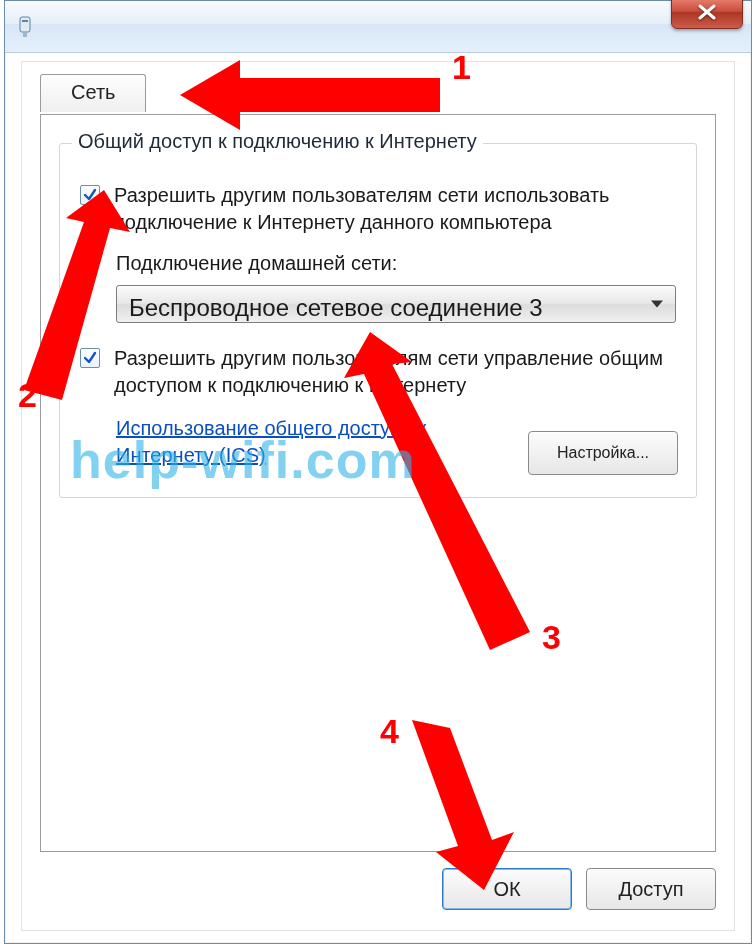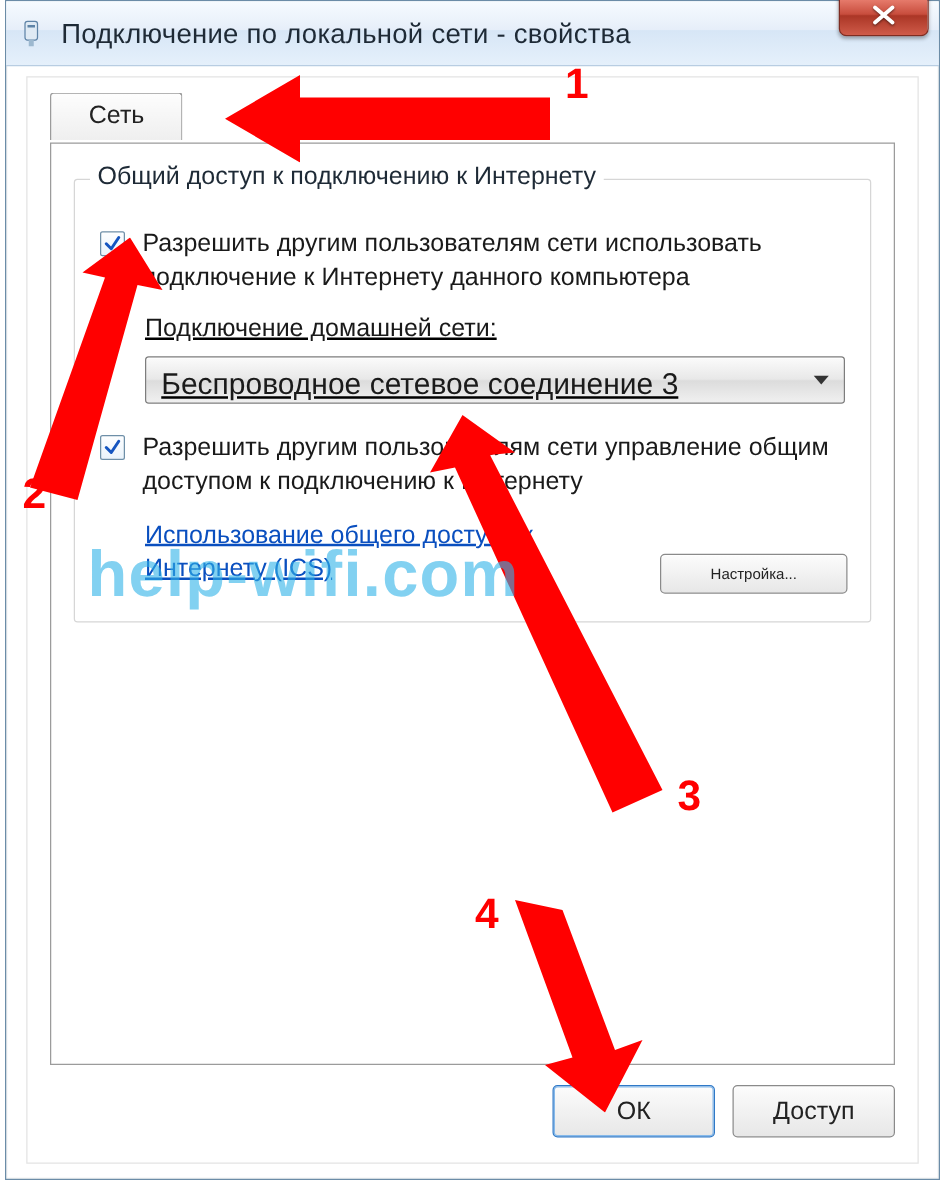--- a/index.html
+++ b/index.html
@@ -135,21 +135,21 @@
     margin-top: 3px;
   }
   .checkbox svg { width: 14px; height: 14px; }
   .chk-label {
     color: #1a1a1a;
     font-size: 20px;
     line-height: 1.35;
     flex: 1;
   }
 
-  .sub { margin: 6px 0 10px 36px; text-decoration: underline; }
+  .sub { margin: 6px 0 10px 36px; }
   .sub-label { color: #1a1a1a; font-size: 20px; margin-bottom: 10px; }
 
   .combo {
     height: 38px;
     border: 1px solid #7d7d7d;
     border-radius: 3px;
     background: linear-gradient(#fbfbfb, #e8e8e8 48%, #dcdcdc 52%, #f0f0f0);
     display: flex; align-items: flex-end;
     padding: 0 12px;
     font-size: 24px;
@@ -173,27 +173,27 @@
     line-height: 1.35;
     cursor: pointer;
     display: inline-block;
     max-width: 360px;
   }
 
   .settings-btn {
     position: absolute;
     right: 18px;
     bottom: 22px;
-    height: 32px;
+    height: 44px;
     min-width: 150px;
     padding: 0 16px;
     border: 1px solid #8a8a8a;
     border-radius: 4px;
     background: linear-gradient(#fcfcfc,#e7e7e7);
-    font-size: 12px;
+    font-size: 16px;
     color: #222;
     cursor: pointer;
     box-shadow: inset 0 1px 0 rgba(255,255,255,.8);
   }
 
   
   .dlg-buttons {
     position: absolute;
     right: 18px; bottom: 20px;
     display: flex; gap: 14px;
@@ -242,21 +242,20 @@
 <div class="window">
 
   <div class="titlebar">
     <span class="app-icon">
       <svg viewBox="0 0 16 22" width="16" height="22">
         <rect x="3" y="1" width="10" height="15" rx="2" fill="#dfeaf4" stroke="#5f84a7" stroke-width="1"></rect>
         <rect x="6" y="16" width="4" height="5" fill="#9cb8cf"></rect>
         <rect x="5" y="4" width="6" height="2" fill="#5f84a7"></rect>
       </svg>
     </span>
-    <span class="title">Подключение по локальной сети - свойства</span>
     <div class="close-btn">
       <svg width="20" height="16" viewBox="0 0 20 16">
         <path d="M3 2 L17 14 M17 2 L3 14" stroke="#fff" stroke-width="3" stroke-linecap="round"></path>
       </svg>
     </div>
   </div>
 
   <div class="client">
 
     <div class="tabs">

